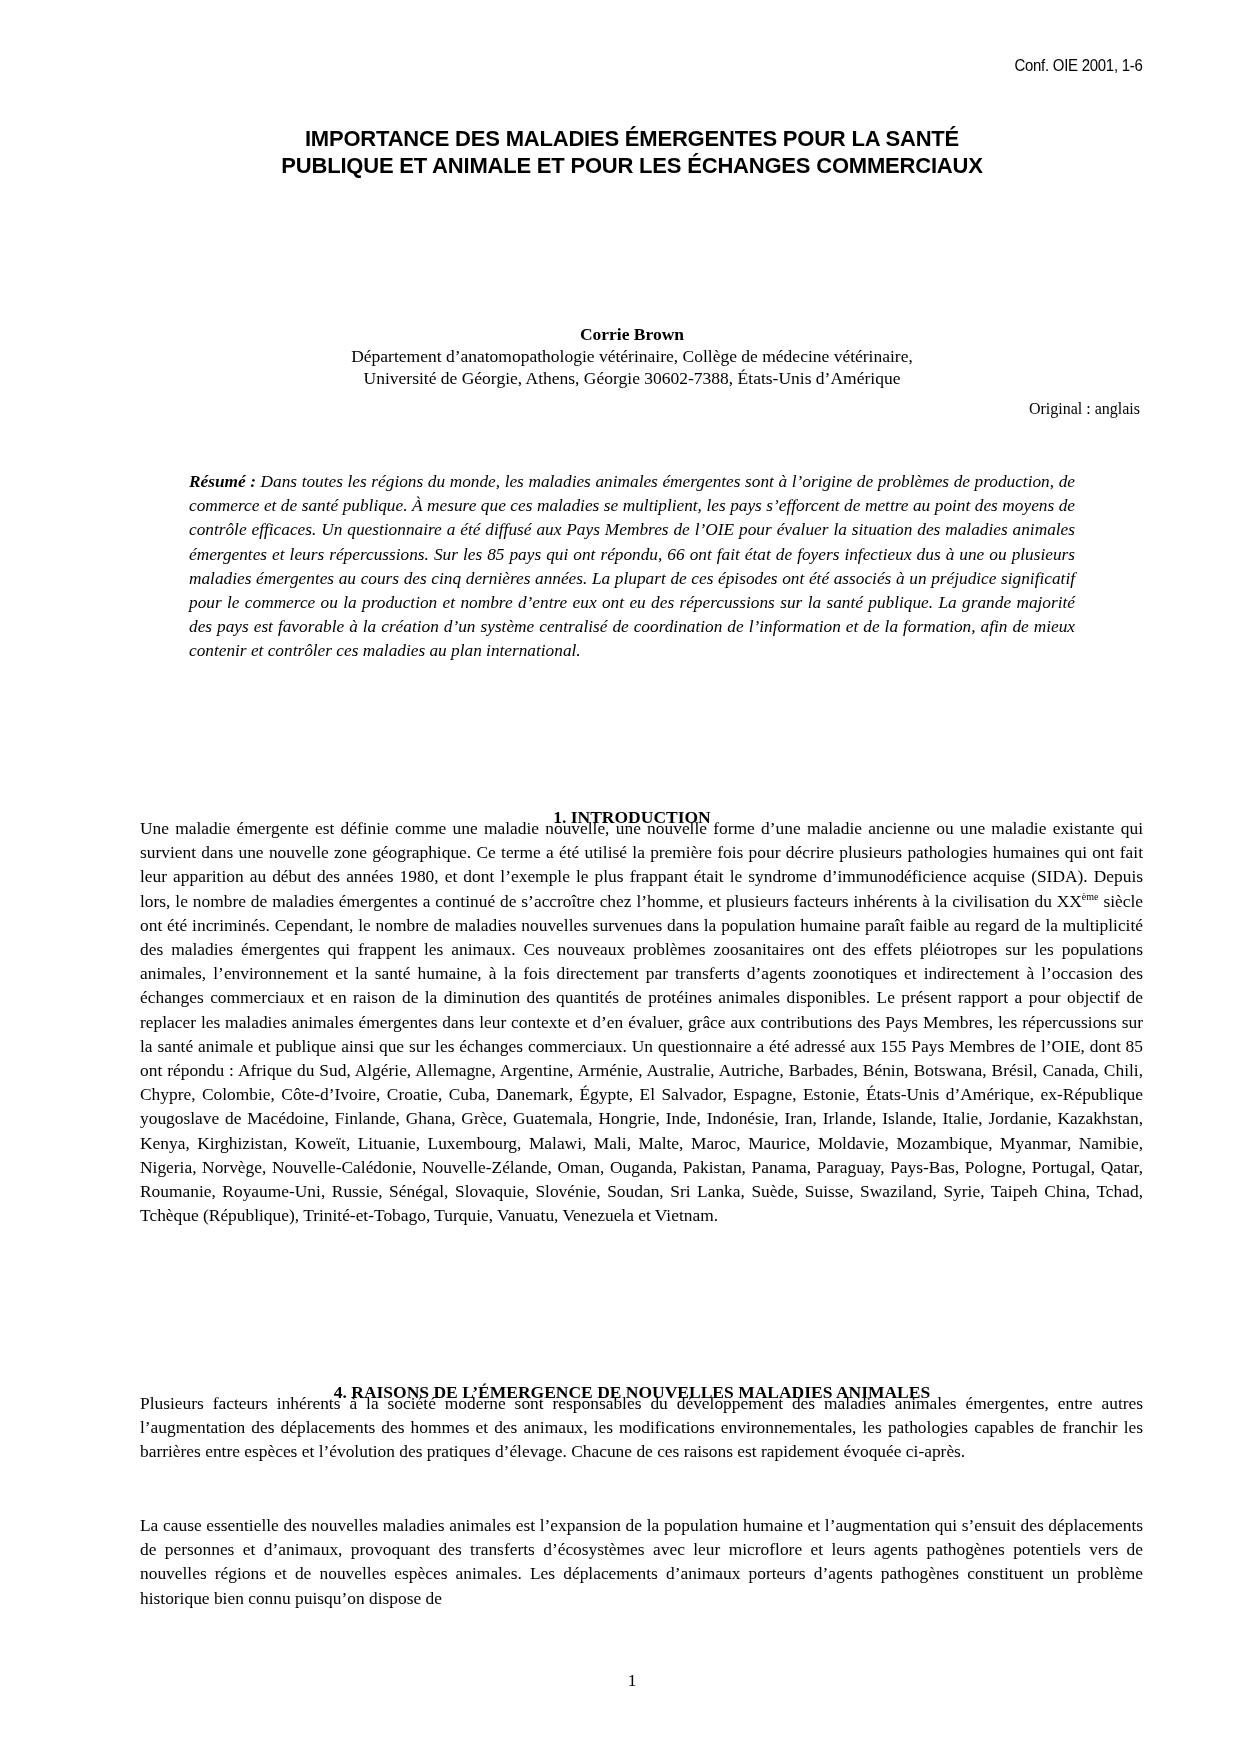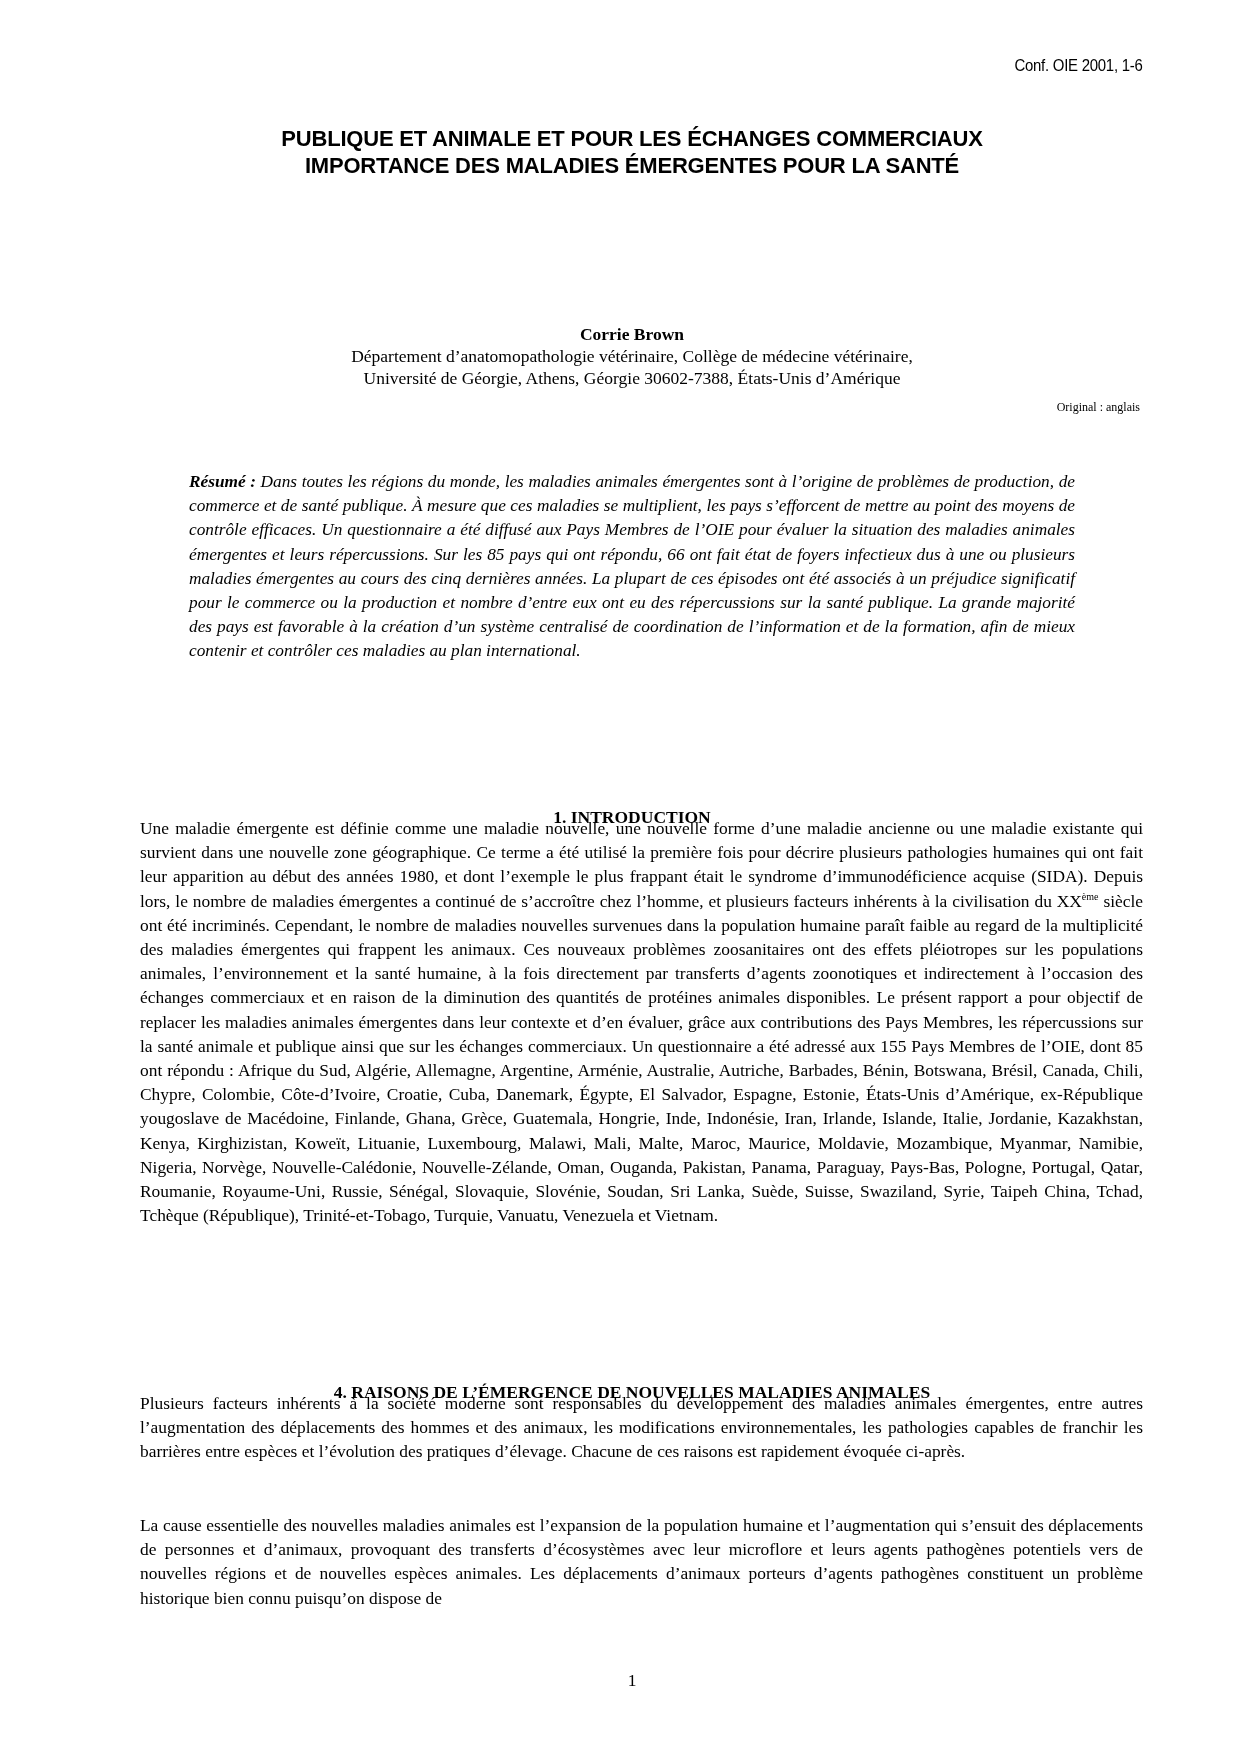--- a/index.html
+++ b/index.html
@@ -16,21 +16,21 @@
       font-size: 22px; line-height: 27px; letter-spacing: -0.2px;
     }
     .title span { display: block; }
     .author-block {
       position: absolute; left: 120px; width: 1000px; top: 277px; text-align: center;
       font-family: "Liberation Serif", serif; font-size: 17.5px; line-height: 22px; margin-top: 46px;
     }
     .author { font-weight: bold; }
     .original {
       position: absolute; right: 112px; top: 400px;
-      font-family: "Liberation Serif", serif; font-size: 12px;
+      font-family: "Liberation Serif", serif; font-size: 16px;
     }
     .abstract {
       position: absolute; left: 177px; width: 886px; top: 470px;
       font-family: "Liberation Serif", serif; font-style: italic; font-size: 17.3px;
       line-height: 24.2px; text-align: justify;
     }
     .abstract .label { font-weight: bold; }
     .section-heading {
       position: absolute; left: 120px; width: 1000px; text-align: center;
       font-family: "Liberation Serif", serif; font-weight: bold; font-size: 17.5px; margin-top: 35px;
@@ -53,22 +53,22 @@
     }
   </style>
 </head>
 <body>
 
 <div class="page">
 
   <div class="running-head">Conf. OIE 2001, 1-6</div>
 
   <h1 class="title" style="margin:0;">
+    <span>IMPORTANCE DES MALADIES ÉMERGENTES POUR LA SANTÉ</span>
     <span>PUBLIQUE ET ANIMALE ET POUR LES ÉCHANGES COMMERCIAUX</span>
-    <span>IMPORTANCE DES MALADIES ÉMERGENTES POUR LA SANTÉ</span>
   </h1>
 
   <div class="author-block">
     <div class="author">Corrie Brown</div>
     <div>Département d’anatomopathologie vétérinaire, Collège de médecine vétérinaire,</div>
     <div>Université de Géorgie, Athens, Géorgie 30602-7388, États-Unis d’Amérique</div>
   </div>
 
   <div class="original">Original : anglais</div>
 

